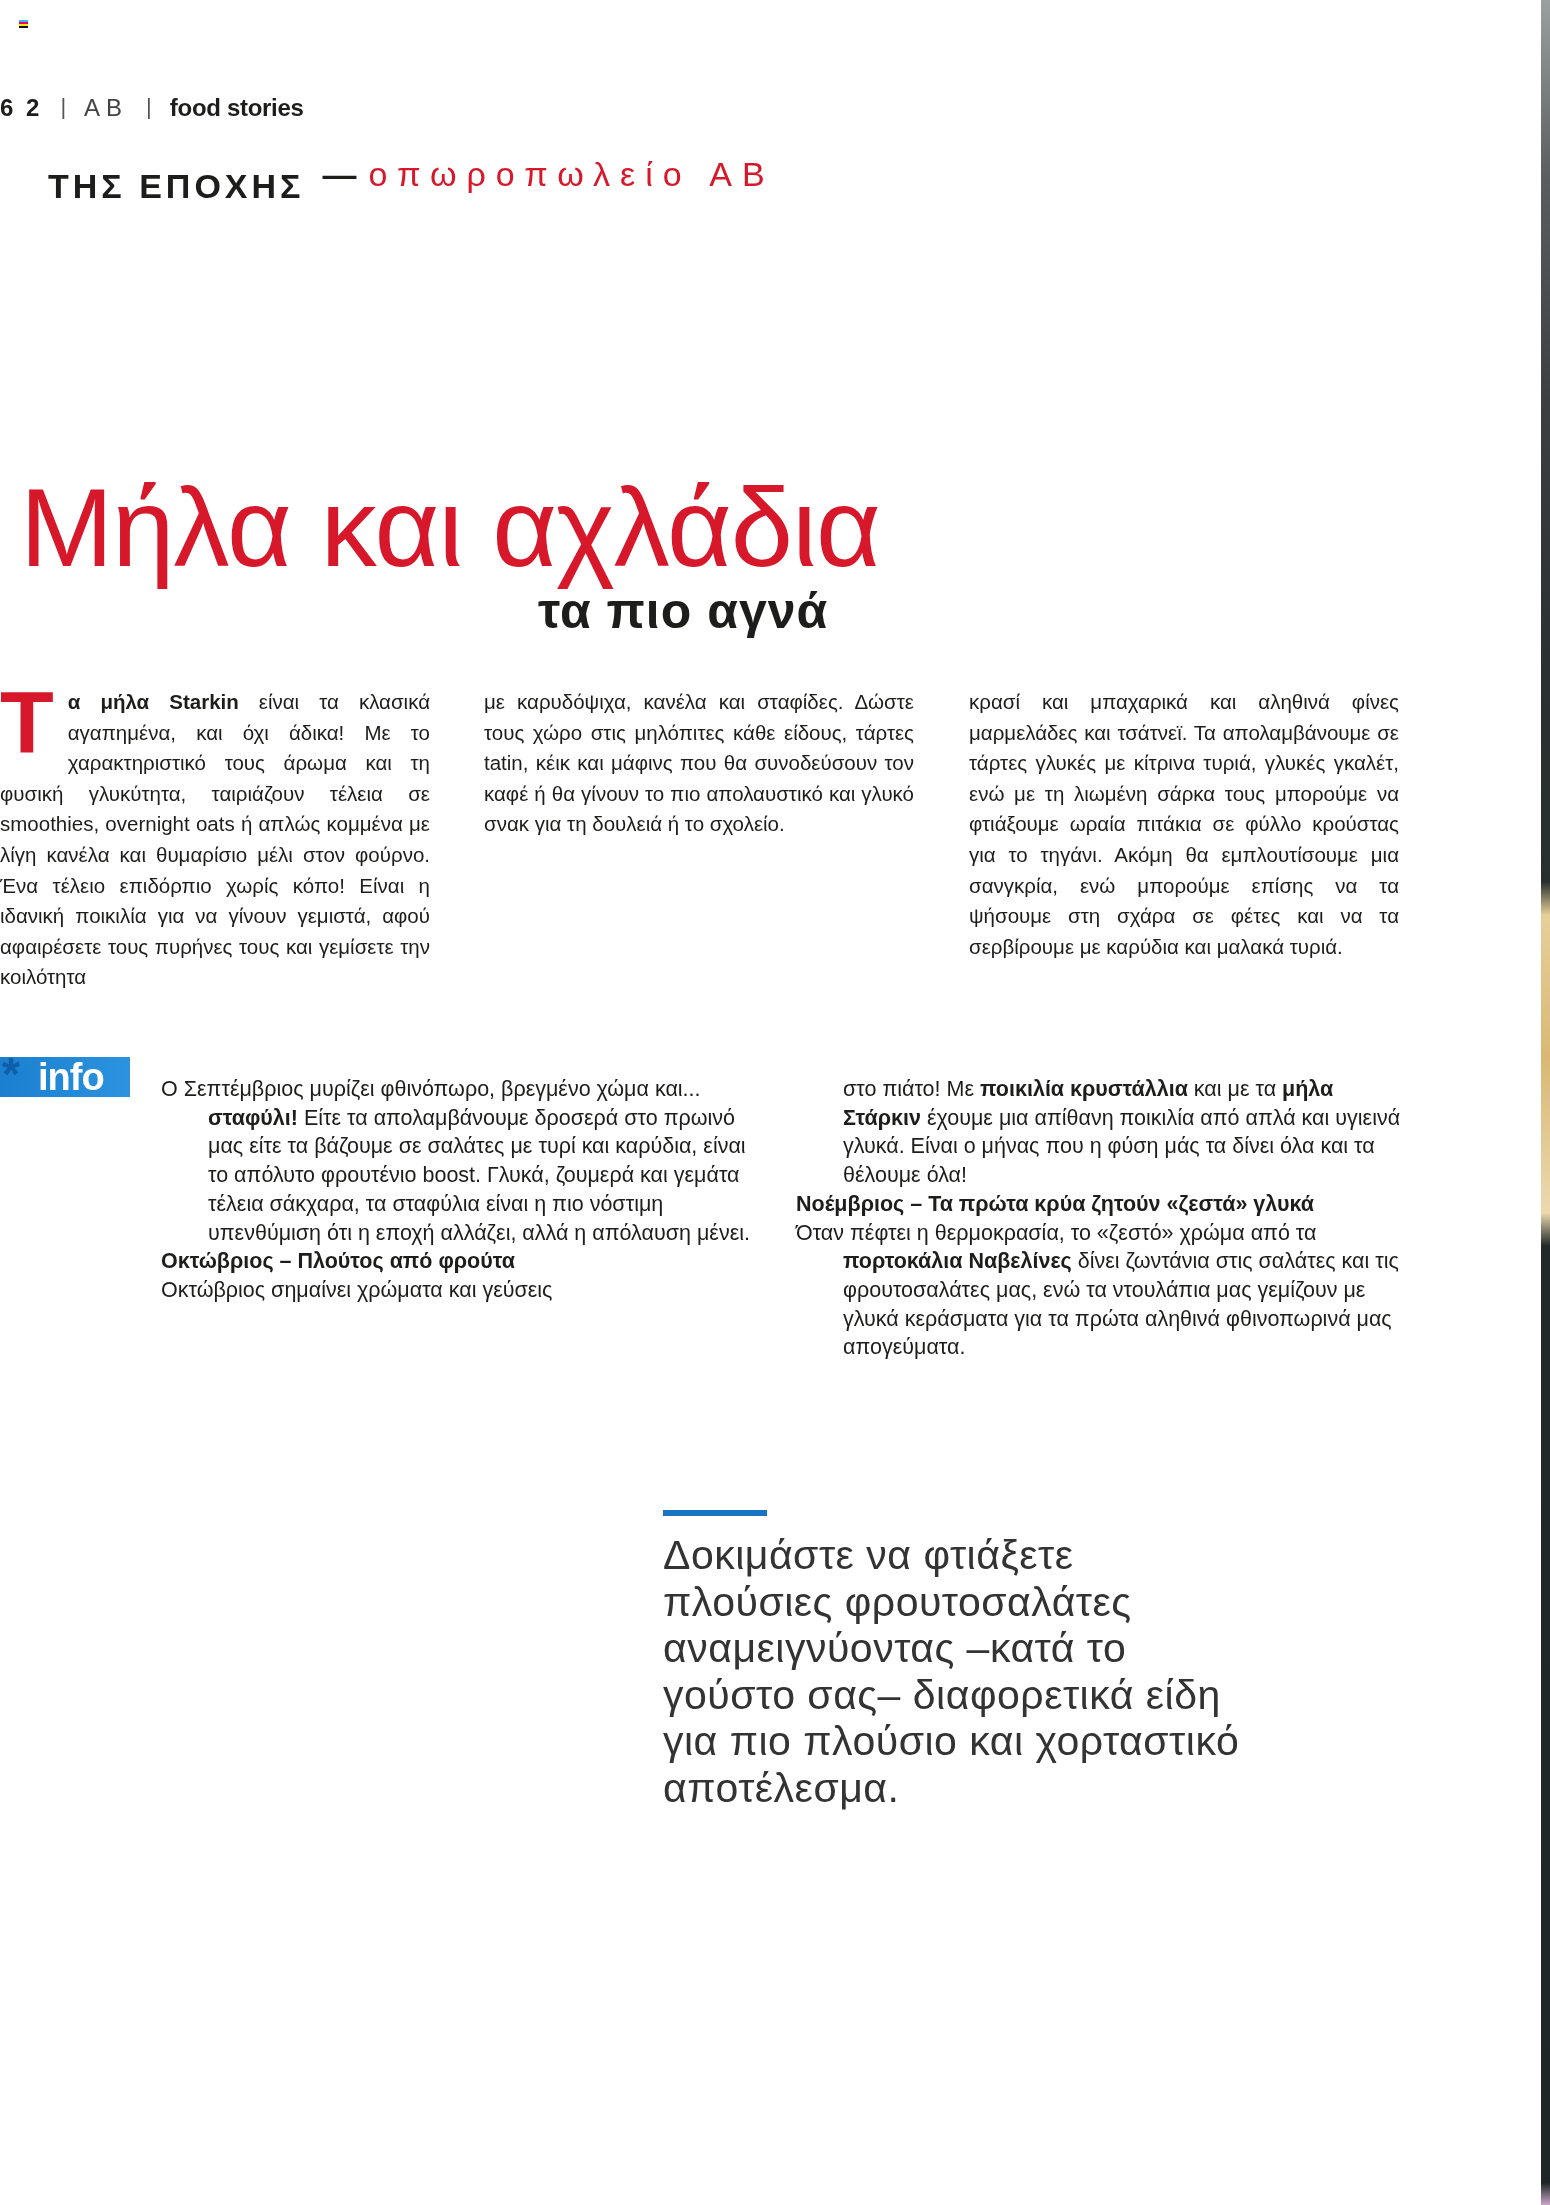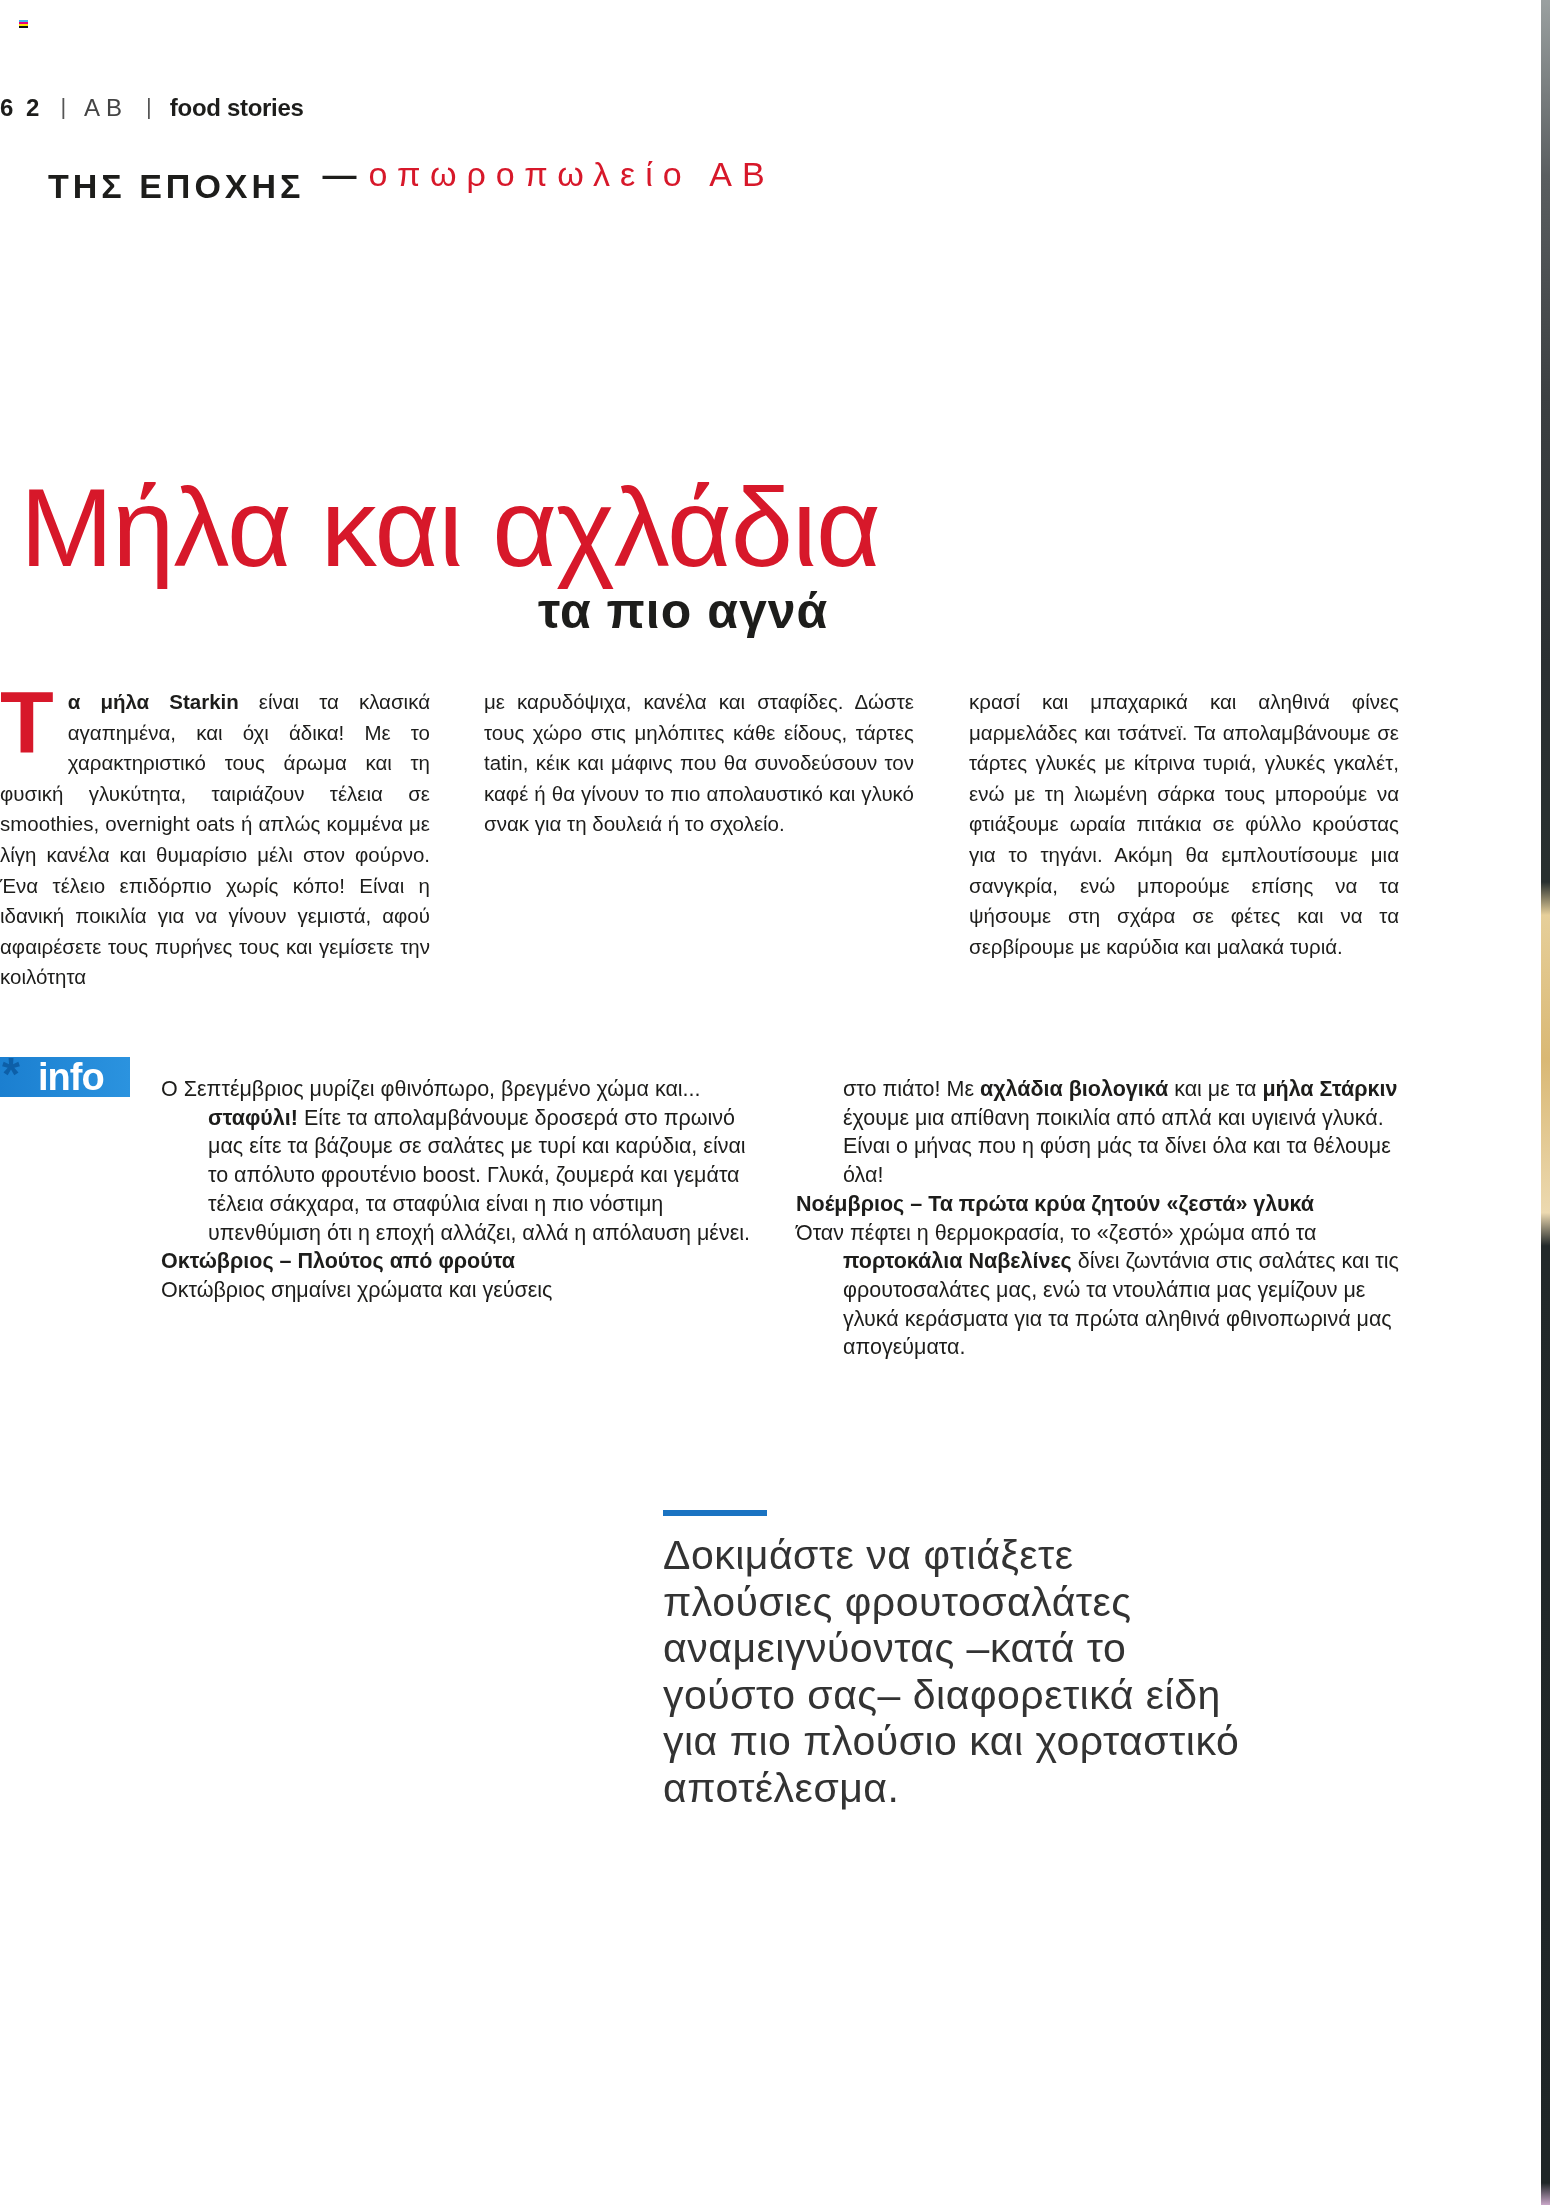--- a/index.html
+++ b/index.html
@@ -100,21 +100,21 @@
   <span class="info-text">info</span>
 </div>
 
 <div class="abs info-col info-left">
   <div class="ipara"><span>Ο Σεπτέμβριος μυρίζει φθινόπωρο, βρεγμένο χώμα και... </span><b>σταφύλι!</b><span> Είτε τα απολαμβάνουμε δροσερά στο πρωινό μας είτε τα βάζουμε σε σαλάτες με τυρί και καρύδια, είναι το απόλυτο φρουτένιο boost. Γλυκά, ζουμερά και γεμάτα τέλεια σάκχαρα, τα σταφύλια είναι η πιο νόστιμη υπενθύμιση ότι η εποχή αλλάζει, αλλά η απόλαυση μένει.</span></div>
   <div class="ihead">Οκτώβριος – Πλούτος από φρούτα</div>
   <div>Οκτώβριος σημαίνει χρώματα και γεύσεις</div>
 </div>
 
 <div class="abs info-col info-right">
-  <div class="cont"><span>στο πιάτο! Με </span><b>αχλάδια βιολογικά</b><span> και με τα </span><b>μήλα Στάρκιν</b><span> έχουμε μια απίθανη ποικιλία από απλά και υγιεινά γλυκά. Είναι ο μήνας που η φύση μάς τα δίνει όλα και τα θέλουμε όλα!</span></div>
+  <div class="cont"><span>στο πιάτο! Με </span><b>ποικιλία κρυστάλλια</b><span> και με τα </span><b>μήλα Στάρκιν</b><span> έχουμε μια απίθανη ποικιλία από απλά και υγιεινά γλυκά. Είναι ο μήνας που η φύση μάς τα δίνει όλα και τα θέλουμε όλα!</span></div>
   <div class="ihead" style="white-space:nowrap">Νοέμβριος – Τα πρώτα κρύα ζητούν «ζεστά» γλυκά</div>
   <div class="ipara"><span>Όταν πέφτει η θερμοκρασία, το «ζεστό» χρώμα από τα </span><b>πορτοκάλια Ναβελίνες</b><span> δίνει ζωντάνια στις σαλάτες και τις φρουτοσαλάτες μας, ενώ τα ντουλάπια μας γεμίζουν με γλυκά κεράσματα για τα πρώτα αληθινά φθινοπωρινά μας απογεύματα.</span></div>
 </div>
 
 <div class="abs quote-bar"></div>
 <div class="abs quote">Δοκιμάστε να φτιάξετε πλούσιες φρουτοσαλάτες αναμειγνύοντας –κατά το γούστο σας– διαφορετικά είδη για πιο πλούσιο και χορταστικό αποτέλεσμα.</div>
 
 <div class="abs photo-strip"></div>
 
 </body></html>

